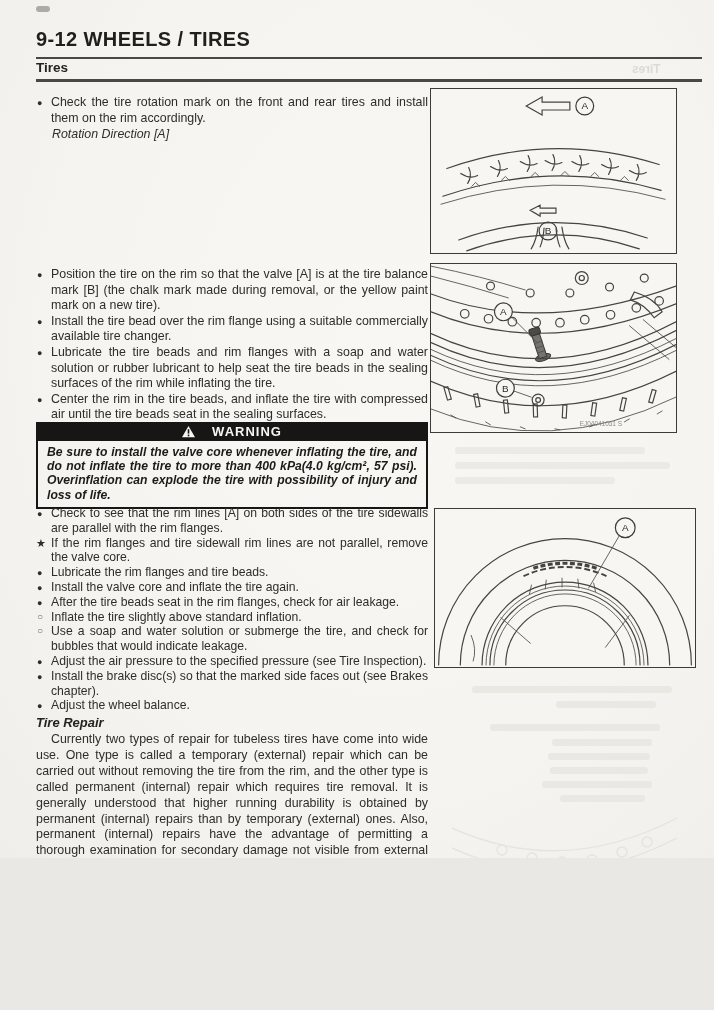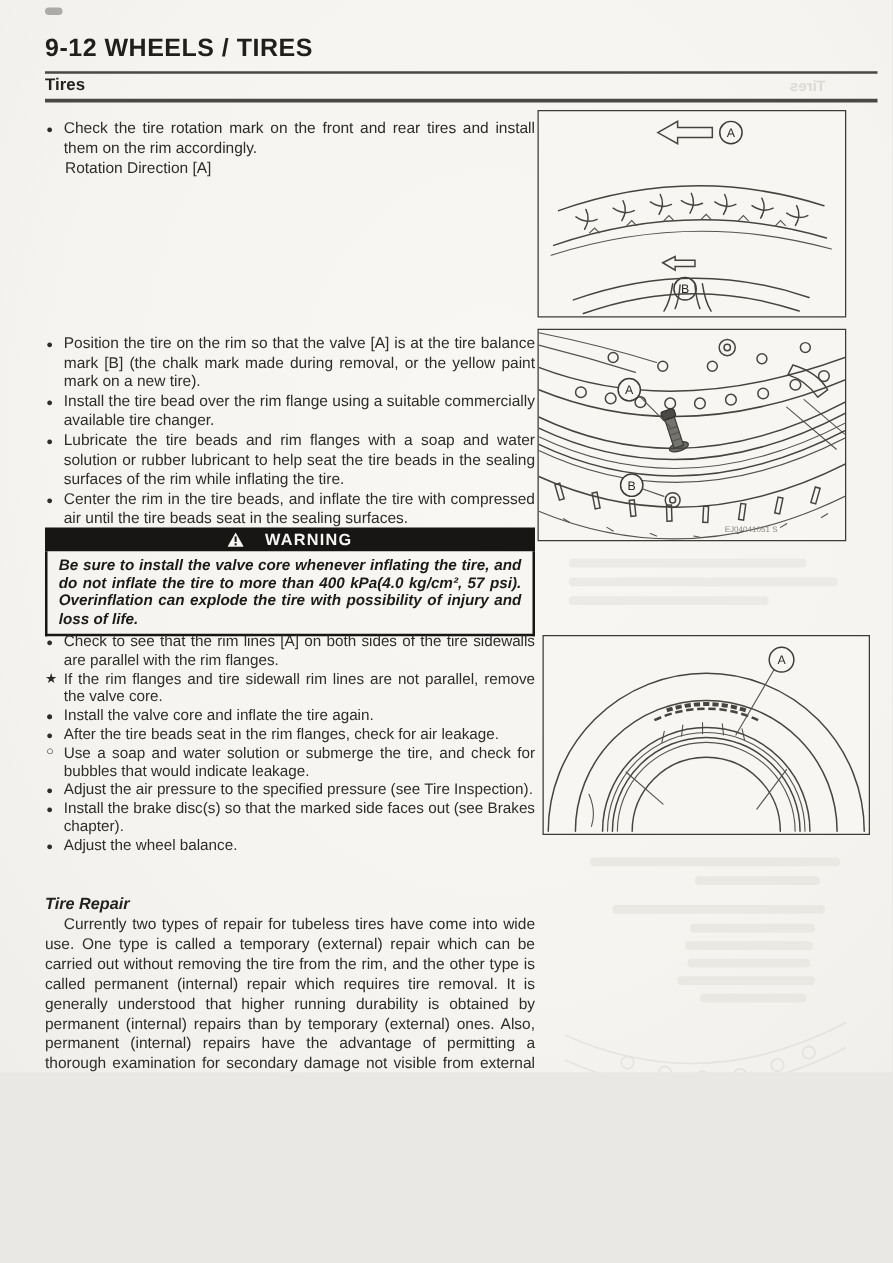--- a/index.html
+++ b/index.html
@@ -20,21 +20,21 @@
   .col{left:36px;width:392px;font-size:12.4px;text-align:justify;}
   .g1{top:95px;line-height:15.8px;}
   .g2{top:267px;line-height:15.6px;}
   .g3{top:506px;line-height:14.8px;font-size:12.2px;}
   .li{position:relative;padding-left:15px;}
   .mk{position:absolute;left:1px;top:0;}
   .mk-dot{font-size:9px;top:1px;}
   .mk-star{font-size:11px;left:0;top:0;}
   .mk-circ{font-size:10px;color:#6e6c68;top:0;}
   .tx{display:inline;}
-  .subline{padding-left:16px;}
+  .subline{padding-left:16px;font-style:italic;}
 
   .warnbox{left:36px;top:422px;width:392px;}
   .warnbar{background:#171614;color:#f6f5f1;height:19px;display:flex;align-items:center;justify-content:center;
     font-size:13px;font-weight:bold;letter-spacing:1px;gap:17px;}
   .warnbody{border:2px solid #171614;border-top:none;padding:4px 9px 5px 9px;font-weight:bold;
     font-size:12.2px;line-height:14.2px;text-align:justify;color:#1c1b18;font-style:italic;}
 
   .fig{background:#f7f6f2;border:1.5px solid #3c3b38;box-sizing:border-box;}
   .fig1{left:430px;top:88px;width:247px;height:166px;}
   .fig2{left:430px;top:263px;width:247px;height:170px;}
@@ -226,31 +226,33 @@
     <div class="li">
       <span class="mk mk-dot">●</span>
       <span class="tx">Check to see that the rim lines [A] on both sides of the tire sidewalls are parallel with the rim flanges.</span>
     </div>
     <div class="li">
       <span class="mk mk-star">★</span>
       <span class="tx">If the rim flanges and tire sidewall rim lines are not parallel, remove the valve core.</span>
     </div>
     <div class="li">
       <span class="mk mk-dot">●</span>
+      <span class="tx">Lubricate the rim flanges and tire beads.</span>
     </div>
     <div class="li">
       <span class="mk mk-dot">●</span>
       <span class="tx">Install the valve core and inflate the tire again.</span>
     </div>
     <div class="li">
       <span class="mk mk-dot">●</span>
       <span class="tx">After the tire beads seat in the rim flanges, check for air leakage.</span>
     </div>
     <div class="li">
       <span class="mk mk-circ">○</span>
+      <span class="tx">Inflate the tire slightly above standard inflation.</span>
     </div>
     <div class="li">
       <span class="mk mk-circ">○</span>
       <span class="tx">Use a soap and water solution or submerge the tire, and check for bubbles that would indicate leakage.</span>
     </div>
     <div class="li">
       <span class="mk mk-dot">●</span>
       <span class="tx">Adjust the air pressure to the specified pressure (see Tire Inspection).</span>
     </div>
     <div class="li">

